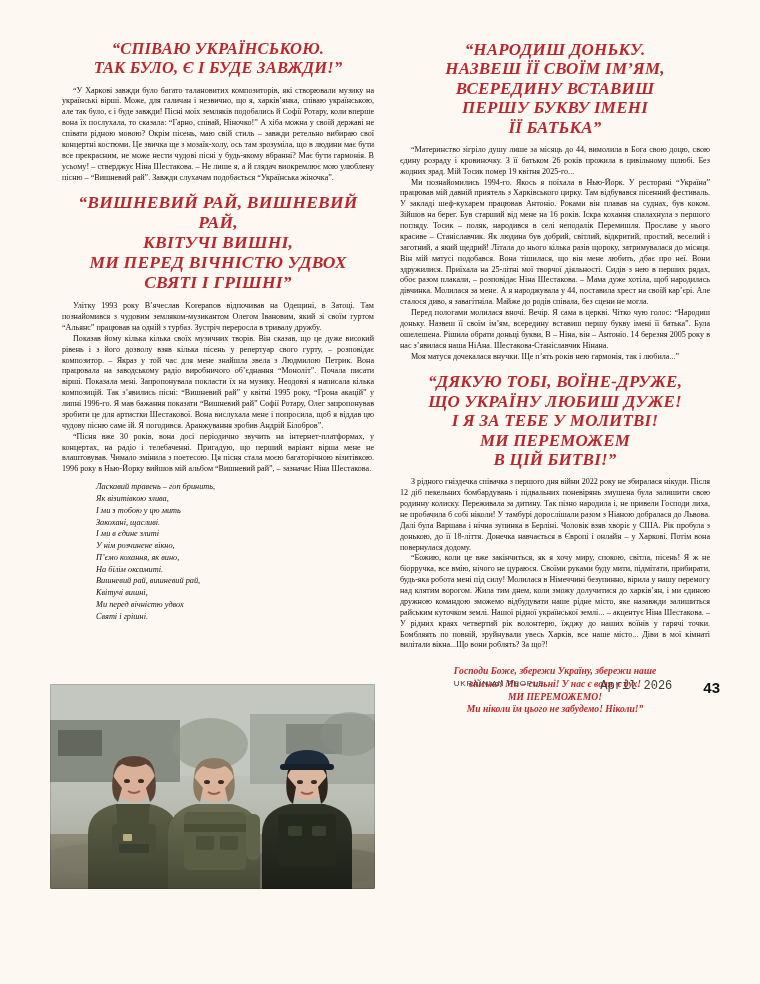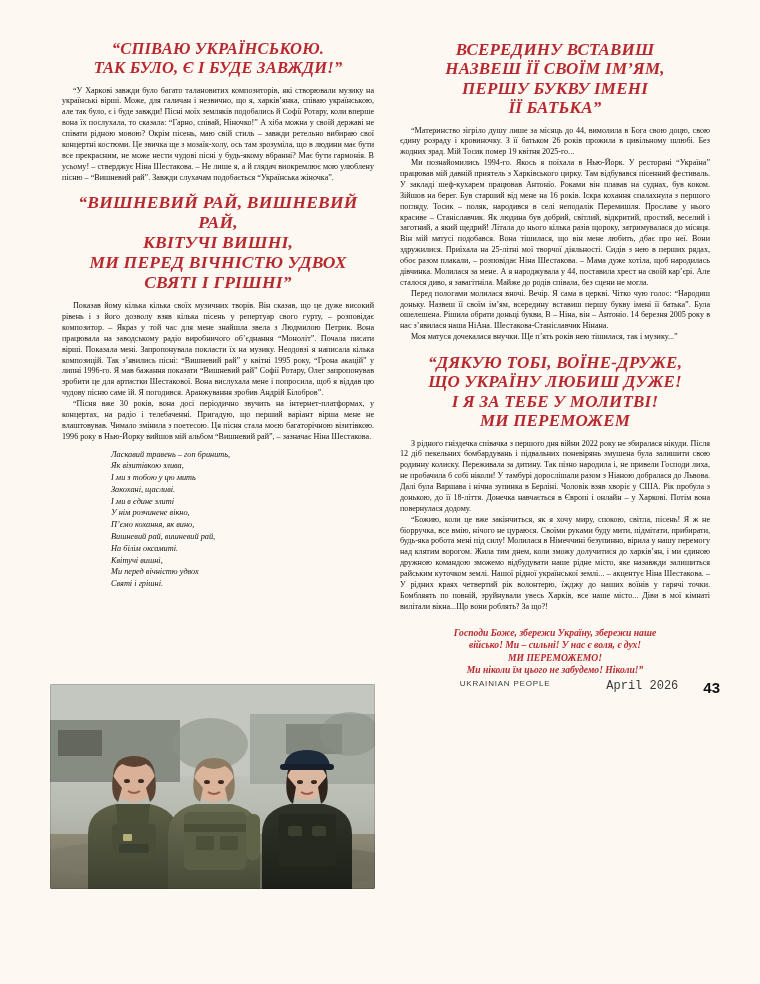--- a/index.html
+++ b/index.html
@@ -52,21 +52,21 @@
   }
 
   .verse {
     font-size: 8.3px;
     line-height: 1.42;
     font-style: italic;
     color: #111;
     margin: 6px 0 0 34px;
     text-align: left;
   }
-  .verse div { white-space: nowrap; margin-left: 15px; }
+  .verse div { white-space: nowrap; }
 
   .closing {
     font-size: 9.6px;
     font-style: italic;
     font-weight: bold;
     color: #b8292f;
     text-align: center;
     line-height: 1.32;
   }
 
@@ -100,21 +100,21 @@
     font-family: Liberation Mono, monospace;
     font-size: 12px;
     color: #3a3a3a;
     margin-left: 34px;
   }
   .footer .pg {
     font-family: "Liberation Sans", sans-serif;
     font-size: 15px;
     font-weight: bold;
     color: #111;
-    margin-left: 3px;
+    margin-left: 9px;
   }
   .spacer8 { height: 8px; }
   .spacer10 { height: 10px; }
   .spacer14 { height: 14px; }
 </style>
 </head>
 <body>
 
 <div class="page">
 
@@ -133,63 +133,66 @@
 
     <div class="heading h-big">
       <div>“ВИШНЕВИЙ РАЙ, ВИШНЕВИЙ РАЙ,</div>
       <div>КВІТУЧІ ВИШНІ,</div>
       <div>МИ ПЕРЕД ВІЧНІСТЮ УДВОХ</div>
       <div>СВЯТІ І ГРІШНІ”</div>
     </div>
 
     <div class="spacer8"></div>
 
+    <p class="body">Улітку 1993 року В’ячеслав Korеpanов відпочивав на Одещині, в Затоці. Там познайомився з чудовим земляком-музикантом Олегом Івановим, який зі своїм гуртом “Альянс” працював на одній з турбаз. Зустріч переросла в тривалу дружбу.</p>
     <p class="body">Показав йому кілька кілька своїх музичних творів. Він сказав, що це дуже високий рівень і з його дозволу взяв кілька пісень у репертуар свого гурту, – розповідає композитор. – Якраз у той час для мене знайшла звела з Людмилою Петрик. Вона працювала на заводському радіо виробничого об’єднання “Моноліт”. Почала писати вірші. Показала мені. Запропонувала покласти їх на музику. Неодовзі я написала кілька композицій. Так з’явились пісні: “Вишневий рай” у квітні 1995 року, “Грона акацій” у липні 1996-го. Я мав бажання показати “Вишневий рай” Софії Ротару, Олег запропонував зробити це для артистки Шестакової. Вона вислухала мене і попросила, щоб я віддав цю чудову пісню саме їй. Я погодився. Аранжування зробив Андрій Білобров”.</p>
     <p class="body">“Пісня вже 30 років, вона досі періодично звучить на інтернет-платформах, у концертах, на радіо і телебаченні. Пригадую, що перший варіант вірша мене не влаштовував. Чимало змінила з поетесою. Ця пісня стала моєю багаторічною візитівкою. 1996 року в Нью-Йорку вийшов мій альбом “Вишневий рай”, – зазначає Ніна Шестакова.</p>
 
     <div class="verse">
       <div>Ласкавий травень – гоп бринить,</div>
       <div>Як візитівкою злива,</div>
       <div>І ми з тобою у цю мить</div>
       <div>Закохані, щасливі.</div>
       <div>І ми в єдине злиті</div>
       <div>У нім розчинене вікно,</div>
       <div>П’ємо кохання, як вино,</div>
+      <div>На білім оксамиті.</div>
       <div>Вишневий рай, вишневий рай,</div>
-      <div>На білім оксамиті.</div>
       <div>Квітучі вишні,</div>
       <div>Ми перед вічністю удвох</div>
       <div>Святі і грішні.</div>
     </div>
 
   </div>
 
   <div class="col col-right">
 
     <div class="heading h-right1">
+      <div>“НАРОДИШ ДОНЬКУ.</div>
+      <div>НАЗВЕШ ЇЇ СВОЇМ ІМ’ЯМ,</div>
       <div>ВСЕРЕДИНУ ВСТАВИШ</div>
-      <div>НАЗВЕШ ЇЇ СВОЇМ ІМ’ЯМ,</div>
       <div>ПЕРШУ БУКВУ ІМЕНІ</div>
       <div>ЇЇ БАТЬКА”</div>
     </div>
 
     <div class="spacer8"></div>
 
     <p class="body">“Материнство зігріло душу лише за місяць до 44, вимолила в Бога свою доцю, свою єдину розраду і кровиночку. З її батьком 26 років прожила в цивільному шлюбі. Без жодних зрад. Мій Тосик помер 19 квітня 2025-го...</p>
     <p class="body">Ми познайомились 1994-го. Якось я поїхала в Нью-Йорк. У ресторані “Україна” працював мій давній приятель з Харківського цирку. Там відбувався пісенний фестиваль. У закладі шеф-кухарем працював Антоніо. Роками він плавав на суднах, був коком. Зійшов на берег. Був старший від мене на 16 років. Іскра кохання спалахнула з першого погляду. Тосик – поляк, народився в селі неподалік Перемишля. Прославе у нього красиве – Станіславчик. Як людина був добрий, світлий, відкритий, простий, веселий і заготний, а який щедрий! Літала до нього кілька разів щороку, затримувалася до місяця. Він мій матусі подобався. Вона тішилася, що він мене любить, дбає про неї. Вони здружилися. Приїхала на 25-літні мої творчої діяльності. Сидів з нею в перших рядах, обоє разом плакали, – розповідає Ніна Шестакова. – Мама дуже хотіла, щоб народилась дівчинка. Молилася за мене. А я народжувала у 44, поставила хрест на своїй кар’єрі. Але сталося диво, я завагітніла. Майже до родів співала, без сцени не могла.</p>
     <p class="body">Перед пологами молилася вночі. Вечір. Я сама в церкві. Чітко чую голос: “Народиш доньку. Назвеш її своїм ім’ям, всередину вставиш першу букву імені її батька”. Була ошелешена. Рішила обрати доньці букви, В – Ніна, він – Антоніо. 14 березня 2005 року в нас з’явилася наша НіАна. Шестакова-Станіславчик Нінанa.</p>
-    <p class="body">Моя матуся дочекалася внучки. Ще п’ять років нею тішилася, так і музику...”</p>
+    <p class="body">Моя матуся дочекалася внучки. Ще п’ять років нею гармонія, так і любила...”</p>
 
     <div class="spacer10"></div>
 
     <div class="heading h-right2">
       <div>“ДЯКУЮ ТОБІ, ВОЇНЕ-ДРУЖЕ,</div>
       <div>ЩО УКРАЇНУ ЛЮБИШ ДУЖЕ!</div>
       <div>І Я ЗА ТЕБЕ У МОЛИТВІ!</div>
       <div>МИ ПЕРЕМОЖЕМ</div>
+      <div>В ЦІЙ БИТВІ!”</div>
     </div>
 
     <div class="spacer8"></div>
 
     <p class="body">З рідного гніздечка співачка з першого дня війни 2022 року не збиралася нікуди. Після 12 діб пекельних бомбардувань і підвальних поневірянь змушена була залишити свою родинну колиску. Переживала за дитину. Так пізно народила і, не привели Господи лиха, не пробачила б собі ніколи! У тамбурі дорослішали разом з Ніаною добралася до Львова. Далі була Варшава і нічна зупинка в Берліні. Чоловік взяв хворіє у США. Рік пробула з донькою, до її 18-ліття. Донечка навчається в Європі і онлайн – у Харкові. Потім вона повернулася додому.</p>
     <p class="body">“Божию, коли це вже закінчиться, як я хочу миру, спокою, світла, пісень! Я ж не біорручка, все вмію, нічого не цураюся. Своїми руками буду мити, підмітати, прибирати, будь-яка робота мені під силу! Молилася в Німеччині безупинно, вірила у нашу перемогу над клятим ворогом. Жила тим днем, коли зможу долучитися до харків’ян, і ми єдиною дружною командою зможемо відбудувати наше рідне місто, яке назавжди залишиться райським куточком землі. Нашої рідної української землі... – акцентує Ніна Шестакова. – У рідних краях четвертий рік волонтерю, їжджу до наших воїнів у гарячі точки. Бомбляять по повній, зруйнували увесь Харків, все наше місто... Діви в мої кімнаті вилітали вікна...Що вони роблять? За що?!</p>
 
     <div class="spacer14"></div>
 
     <div class="closing">

